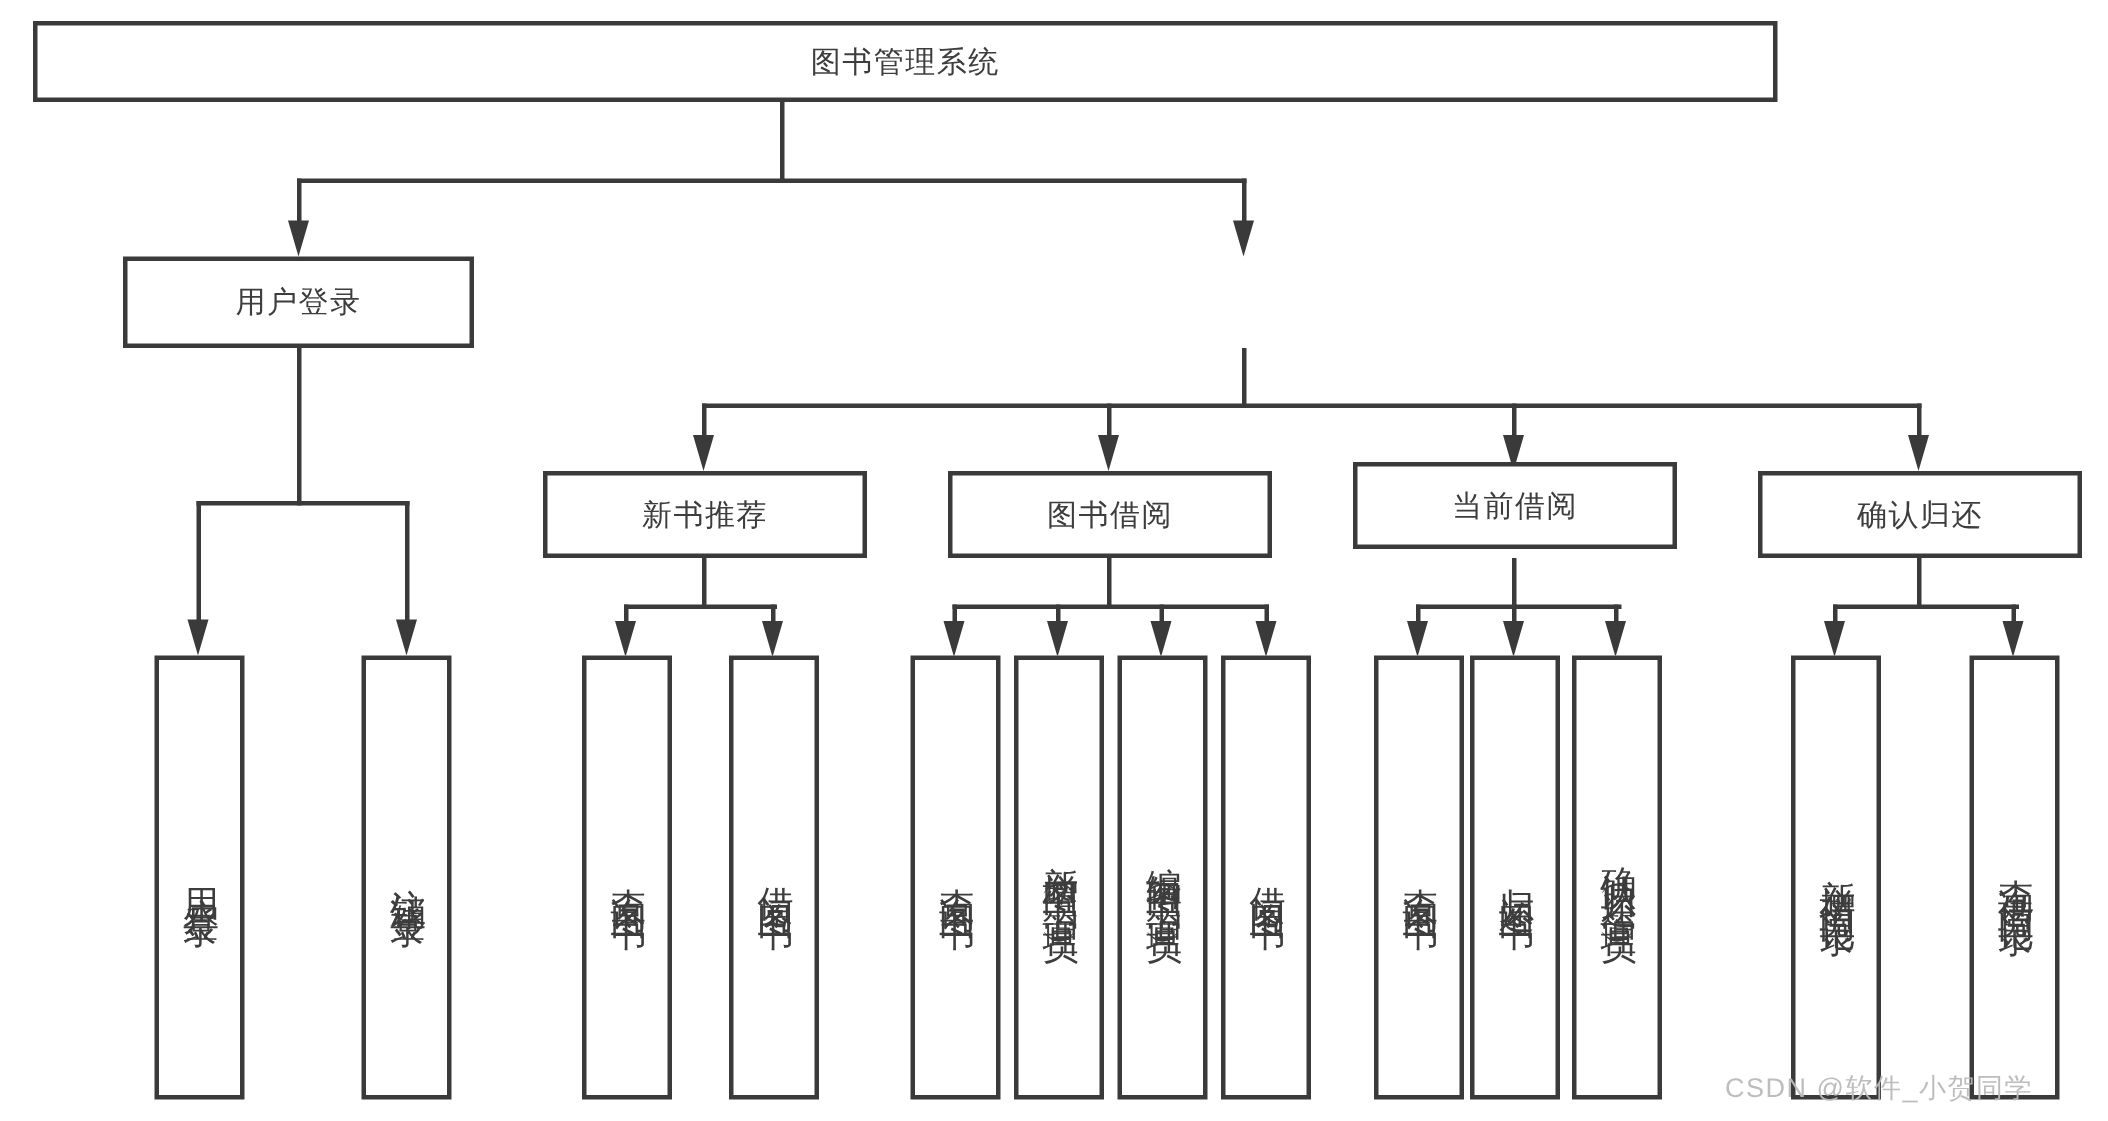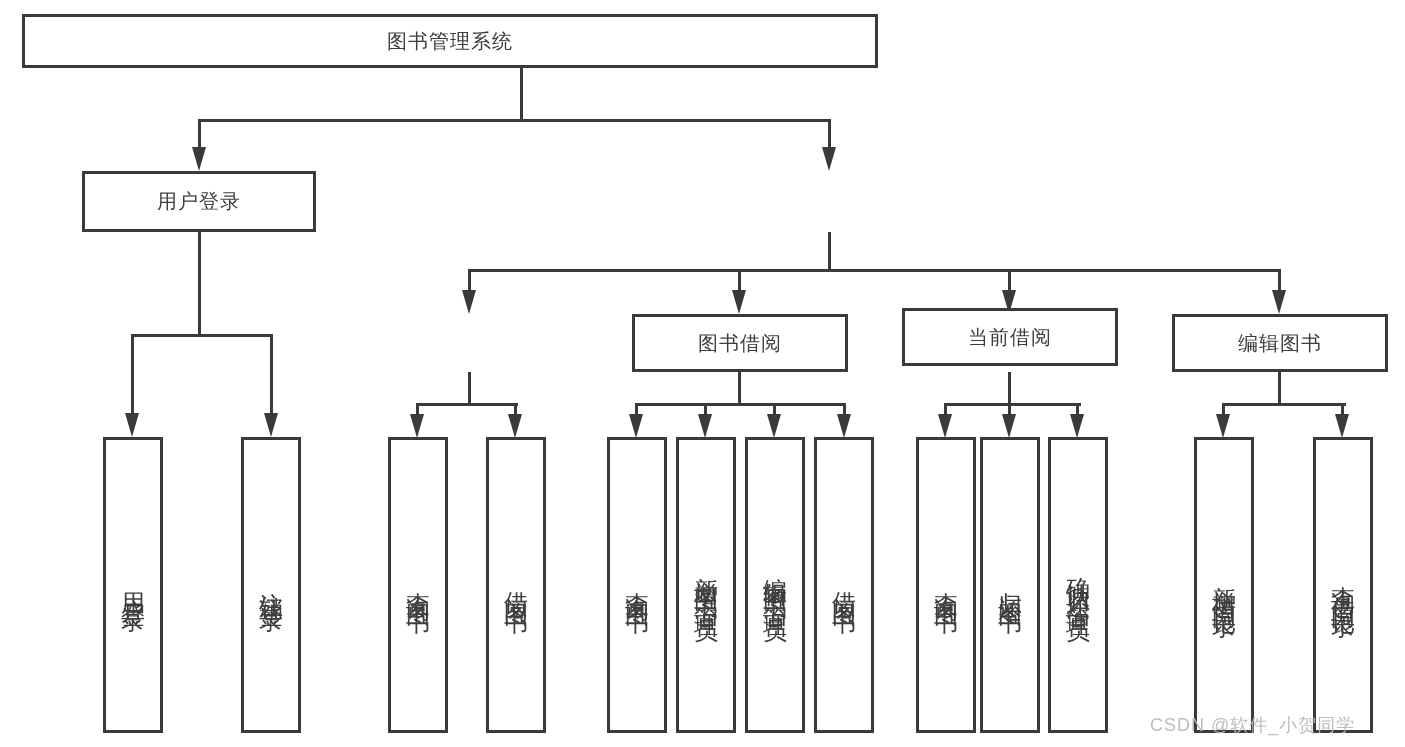--- a/index.html
+++ b/index.html
@@ -31,21 +31,21 @@
     position:absolute; left:1150px; top:713px;
     font-size:18px; color:rgba(185,185,185,0.95);
     letter-spacing:1px; white-space:nowrap; z-index:5;
   }
 </style>
 </head>
 <body>
 
 <div id="canvas">
 
-  <div class="box hbox" style="left:22px; top:14px; width:856px; height:54px;">
+  <div class="box hbox" style="left:22px; top:14px; width:1163px; height:54px;">
     <span>图书管理系统</span>
   </div>
 
   <div class="line" style="left:520px; top:67px;  width:3px;  height:54px;"></div>
   <div class="line" style="left:198px; top:119px; width:633px; height:3px;"></div>
   <div class="line" style="left:198px; top:119px; width:3px;  height:30px;"></div>
   <div class="arrow" style="left:192px; top:147px;"></div>
   <div class="line" style="left:828px; top:119px; width:3px;  height:30px;"></div>
   <div class="arrow" style="left:822px; top:147px;"></div>
 
@@ -64,28 +64,31 @@
   <div class="line" style="left:468px; top:269px; width:813px; height:3px;"></div>
   <div class="line" style="left:468px;  top:269px; width:3px; height:22px;"></div>
   <div class="arrow" style="left:462px;  top:290px;"></div>
   <div class="line" style="left:738px;  top:269px; width:3px; height:22px;"></div>
   <div class="arrow" style="left:732px;  top:290px;"></div>
   <div class="line" style="left:1008px; top:269px; width:3px; height:22px;"></div>
   <div class="arrow" style="left:1002px; top:290px;"></div>
   <div class="line" style="left:1278px; top:269px; width:3px; height:22px;"></div>
   <div class="arrow" style="left:1272px; top:290px;"></div>
 
+  <div class="box hbox" style="left:362px; top:314px; width:216px; height:58px;">
+    <span>新书推荐</span>
+  </div>
   <div class="box hbox" style="left:632px; top:314px; width:216px; height:58px;">
     <span>图书借阅</span>
   </div>
   <div class="box hbox" style="left:902px; top:308px; width:216px; height:58px;justify-content:center;">
     <span>当前借阅</span>
   </div>
   <div class="box hbox" style="left:1172px; top:314px; width:216px; height:58px;">
-    <span>编辑图书</span>
+    <span>确认归还</span>
   </div>
 
   <div class="line" style="left:468px; top:372px; width:3px;   height:34px;"></div>
   <div class="line" style="left:416px; top:403px; width:102px; height:3px;"></div>
   <div class="line" style="left:416px; top:403px; width:3px;   height:13px;"></div>
   <div class="arrow" style="left:410px; top:414px;"></div>
   <div class="line" style="left:514px; top:403px; width:3px;   height:13px;"></div>
   <div class="arrow" style="left:508px; top:414px;"></div>
 
   <div class="line" style="left:738px; top:372px; width:3px;   height:34px;"></div>

